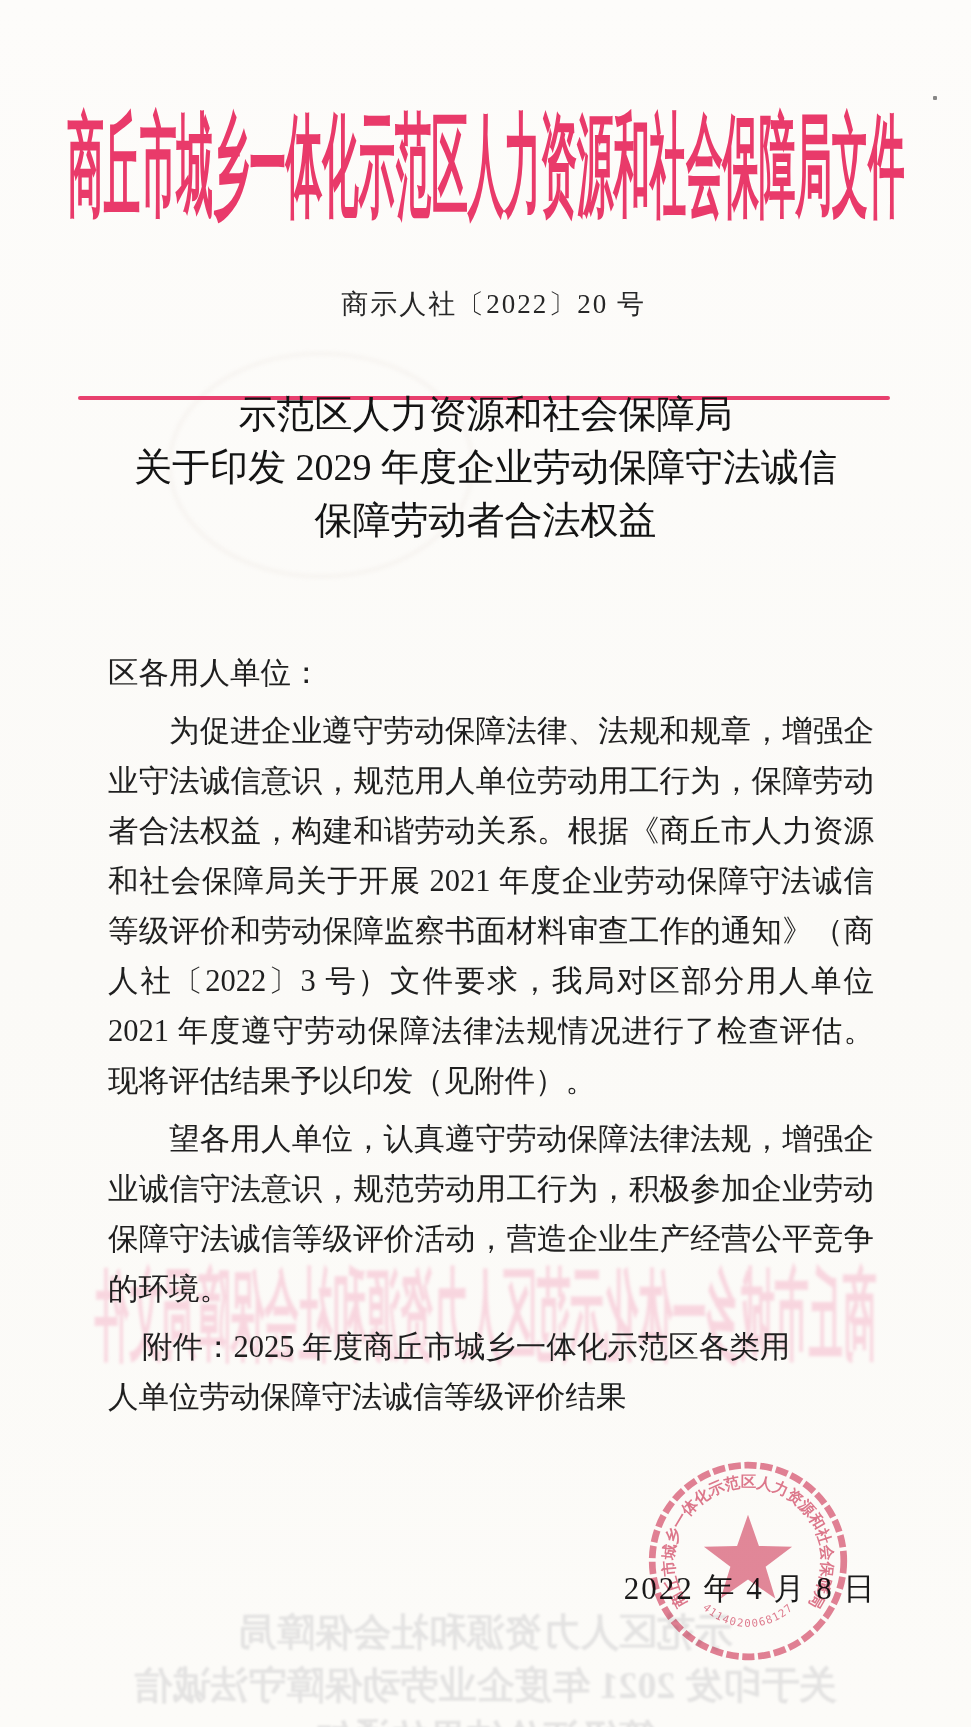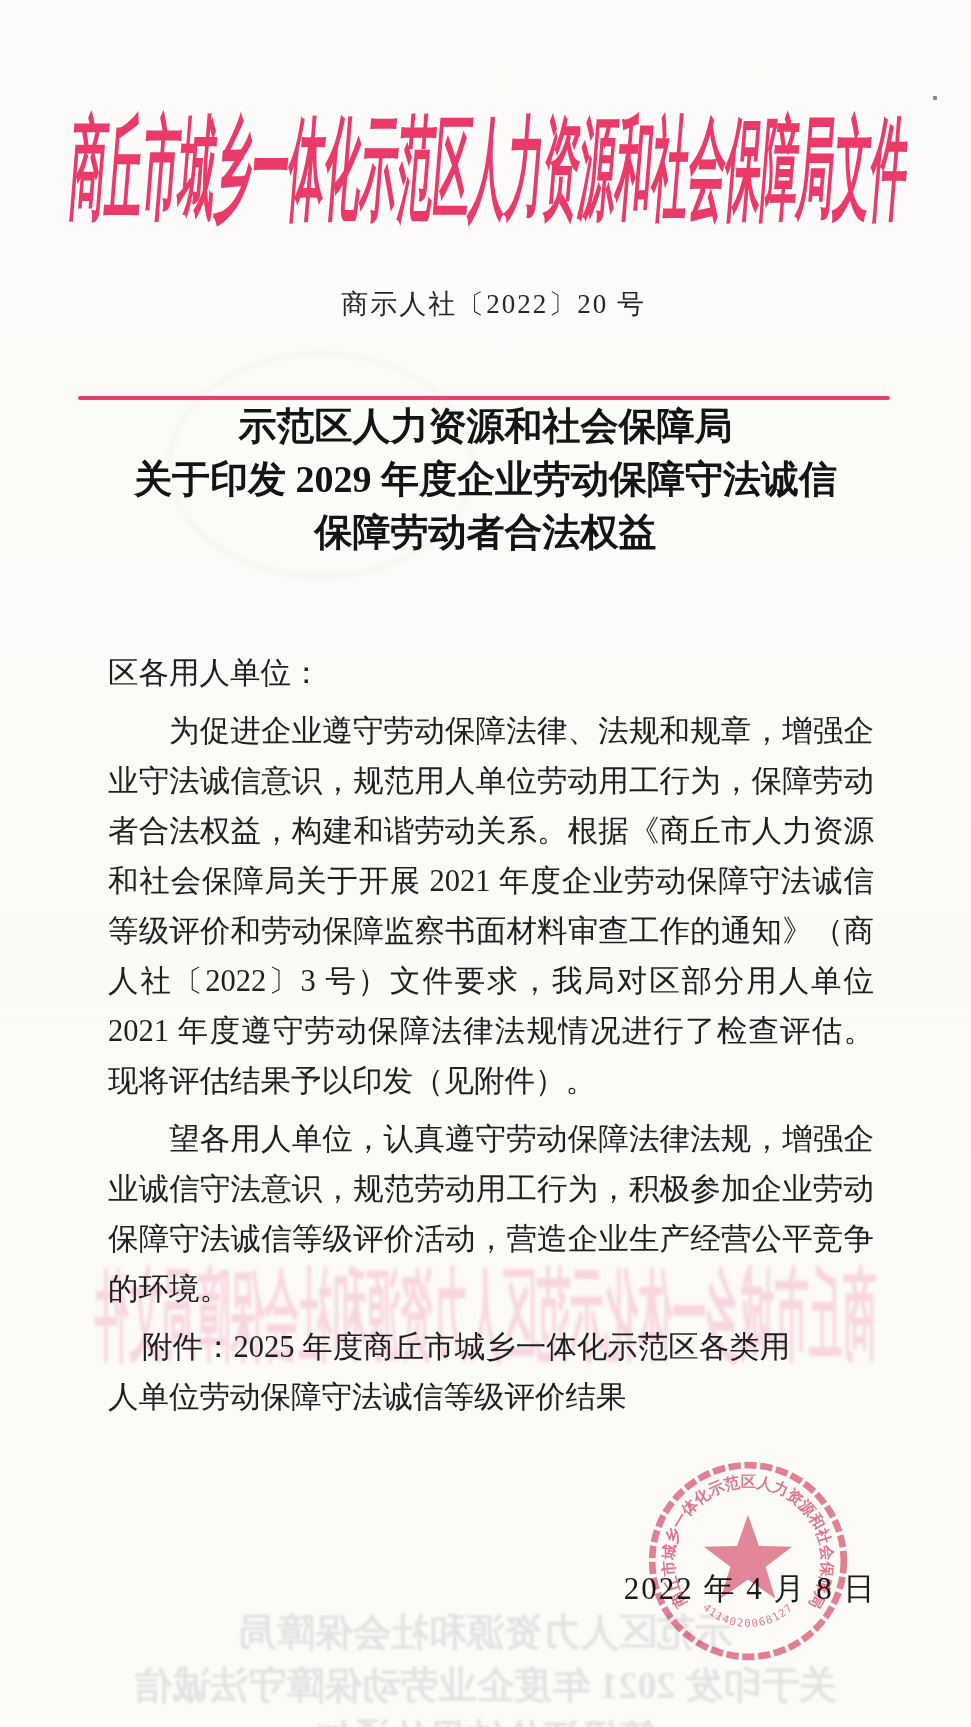--- a/index.html
+++ b/index.html
@@ -3,29 +3,29 @@
 <meta charset="utf-8">
 <style>
   html,body{margin:0;padding:0;}
   .page{
     position:relative;width:971px;height:1727px;overflow:hidden;
     background:linear-gradient(180deg,#fdfcfa 0%,#fbfaf7 55%,#fcfbf8 100%);
     font-family:"Liberation Serif","DejaVu Serif",serif;
   }
   
   .org-title{position:absolute;top:94px;left:0;width:971px;height:144px;
-    display:flex;justify-content:center;z-index:2;font-style:italic;}
+    display:flex;justify-content:center;align-items:center;z-index:2;}
   .org-title span{font-size:112px;font-weight:bold;color:#e93a6a;
     white-space:nowrap;transform:scaleX(0.325);transform-origin:center;}
   .doc-number{position:absolute;top:286px;left:8px;width:971px;text-align:center;
     font-size:27px;letter-spacing:2px;color:#262626;z-index:2;}
   .red-rule{position:absolute;top:396px;left:78px;width:812px;height:4px;
     background:#e8406e;border-radius:2px;z-index:2;}
-  .doc-title{position:absolute;top:400px;left:0;width:971px;text-align:center;
-    font-weight:bold;font-size:38px;line-height:53px;color:#141414;z-index:2;}
+  .doc-title{position:absolute;top:388px;left:0;width:971px;text-align:center;
+    font-weight:normal;font-size:38px;line-height:53px;color:#141414;z-index:2;}
   
   .body-text{position:absolute;top:640px;left:100px;width:782px;z-index:2;
     font-size:30.5px;line-height:50px;color:#1f1f1f;text-align:justify;}
   .body-text p{margin:8px;text-indent:2em;}
   .salutation{text-indent:0 !important;}
   .attachment{margin-top:52px;margin-left:28px;width:702px;text-indent:34px !important;
     text-align:left;}
   
   .date-line{position:absolute;top:1568px;left:560px;width:380px;text-align:center;
     font-size:31px;letter-spacing:2px;color:#1a1a1a;z-index:3;}

